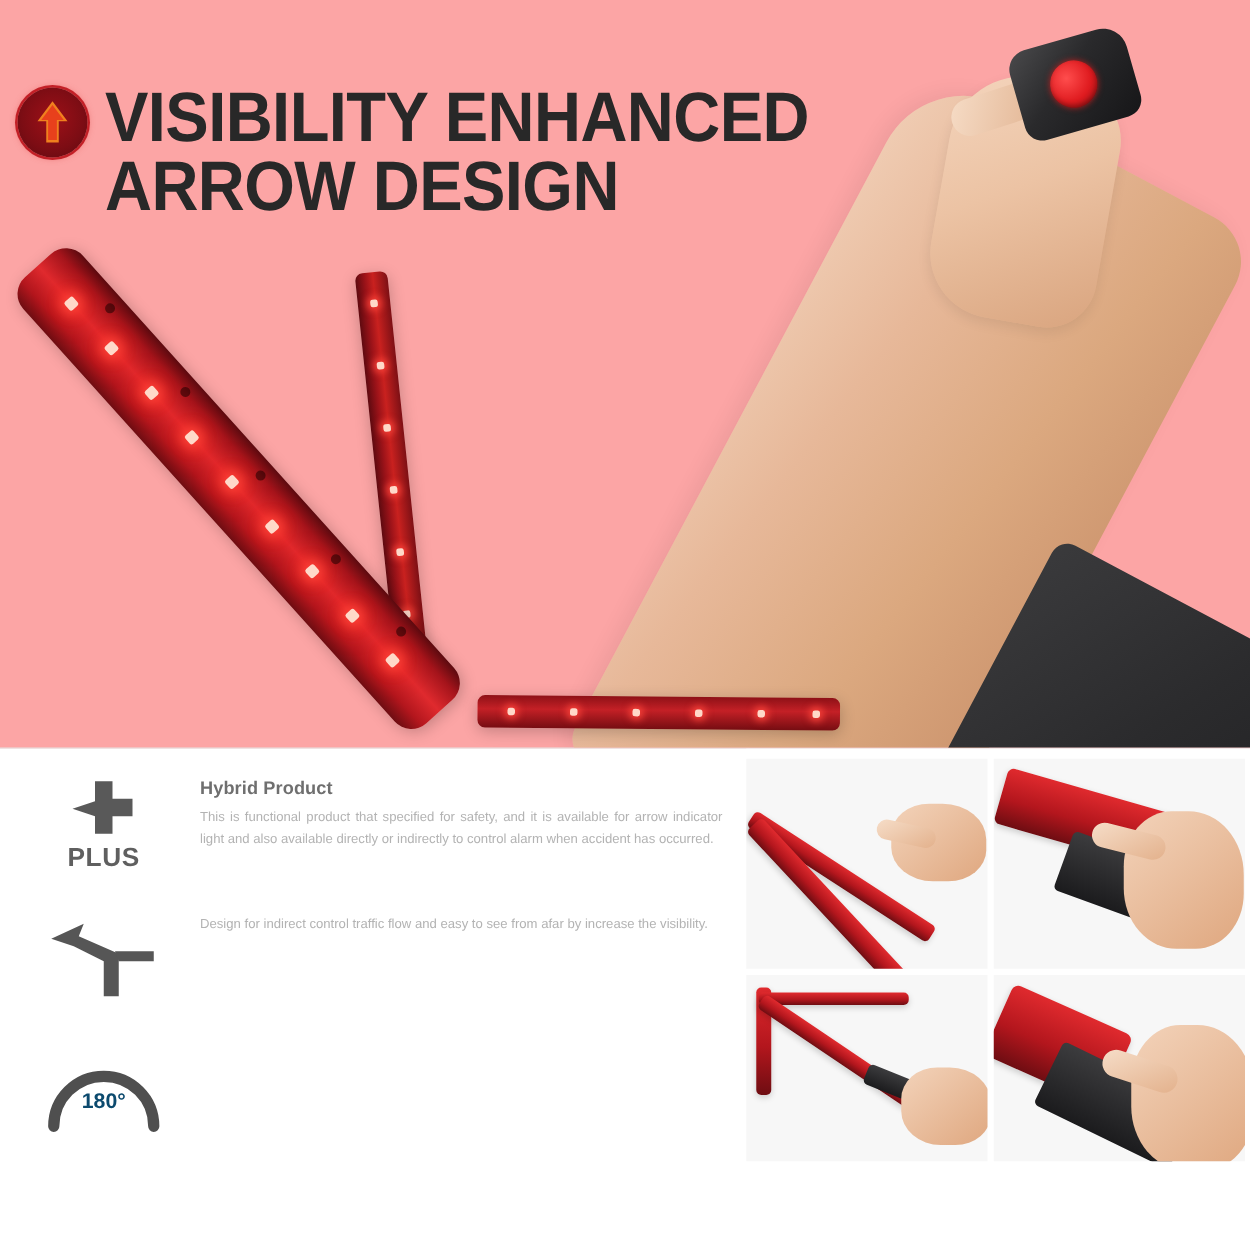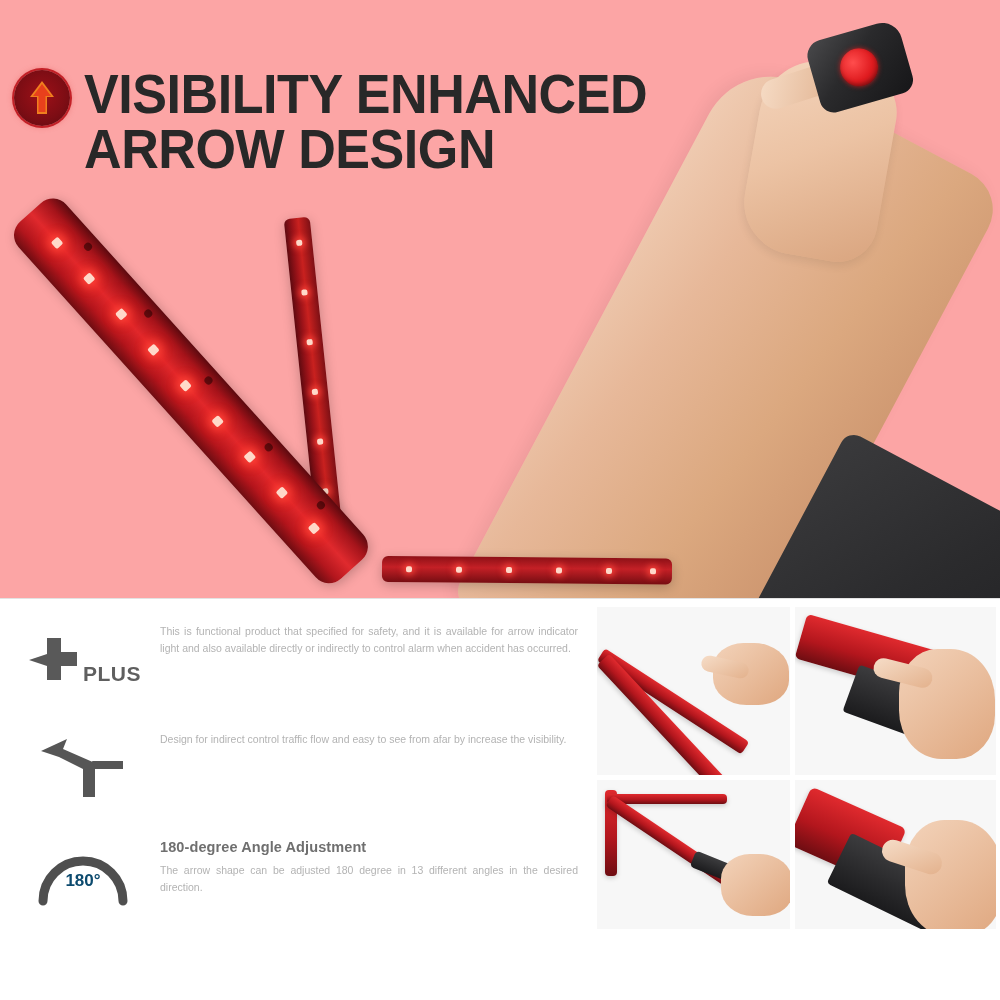--- a/index.html
+++ b/index.html
@@ -195,21 +195,21 @@
     font-size: 14.5px; font-weight: 700; color: #6f6f6f;
     letter-spacing: .1px; margin-bottom: 7px;
     filter: blur(.35px);
   }
   .feature-desc {
     font-size: 10.5px; line-height: 1.62; color: #b3b3b3;
     max-width: 418px; text-align: justify;
     filter: blur(.45px);
   }
 
-  .plus-wrap { display: flex; align-items: flex-end; gap: 2px; }
+  .plus-wrap { display: flex; align-items: flex-start; gap: 2px; flex-direction: column; }
   .plus-word {
     font-size: 21px; font-weight: 700; color: #5f5f5f;
     letter-spacing: .5px; filter: blur(.3px);
   }
   .deg-label {
     position: absolute;
     left: 50%; top: 56%;
     transform: translate(-50%,-50%);
     font-size: 17px; font-weight: 700; color: #0c4a6e;
     filter: blur(.3px);
@@ -331,20 +331,21 @@
       <div class="feature">
         <div class="feature-icon">
           <div class="plus-wrap">
             <svg width="56" height="52" viewBox="0 0 56 52">
               <path d="M22 4 L36 4 L36 18 L52 18 L52 32 L36 32 L36 46 L22 46 L22 32 L4 26 L22 20 Z" fill="#595959"></path>
             </svg>
             <span class="plus-word">PLUS</span>
           </div>
         </div>
         <div class="feature-body">
+          <div class="feature-title">Hybrid Product</div>
           <div class="feature-desc">This is functional product that specified for safety, and it is available for arrow indicator light and also available directly or indirectly to control alarm when accident has occurred.</div>
         </div>
       </div>
 
       <div class="feature">
         <div class="feature-icon">
           <svg width="92" height="66" viewBox="0 0 92 66">
             <path d="M4 16 L30 4 L26 14 L58 28 L58 62 L46 62 L46 34 L22 22 Z" fill="#565656"></path>
             <path d="M55 26 L86 26 L86 34 L58 34 Z" fill="#565656"></path>
           </svg>
@@ -354,24 +355,20 @@
         </div>
       </div>
 
       <div class="feature">
         <div class="feature-icon">
           <svg width="100" height="62" viewBox="0 0 100 62">
             <path d="M10 56 A40 40 0 0 1 90 56" fill="none" stroke="#4f4f4f" stroke-width="9" stroke-linecap="round"></path>
           </svg>
           <span class="deg-label">180°</span>
         </div>
-        <div class="feature-body">
-          <div class="feature-title">180-degree Angle Adjustment</div>
-          <div class="feature-desc">The arrow shape can be adjusted 180 degree in 13 different angles in the desired direction.</div>
-        </div>
       </div>
 
     </div>
 
     <div class="photo-grid">
 
       <div class="cell">
         <div class="mini-bar" style="left:4px; top:40px; width:172px; height:15px; transform:rotate(33deg); transform-origin:0 50%;"></div>
         <div class="mini-bar" style="left:6px; top:44px; width:196px; height:17px; transform:rotate(47deg); transform-origin:0 50%;"></div>
         <div class="mini-hand" style="left:116px; top:36px; width:76px; height:62px;"></div>

